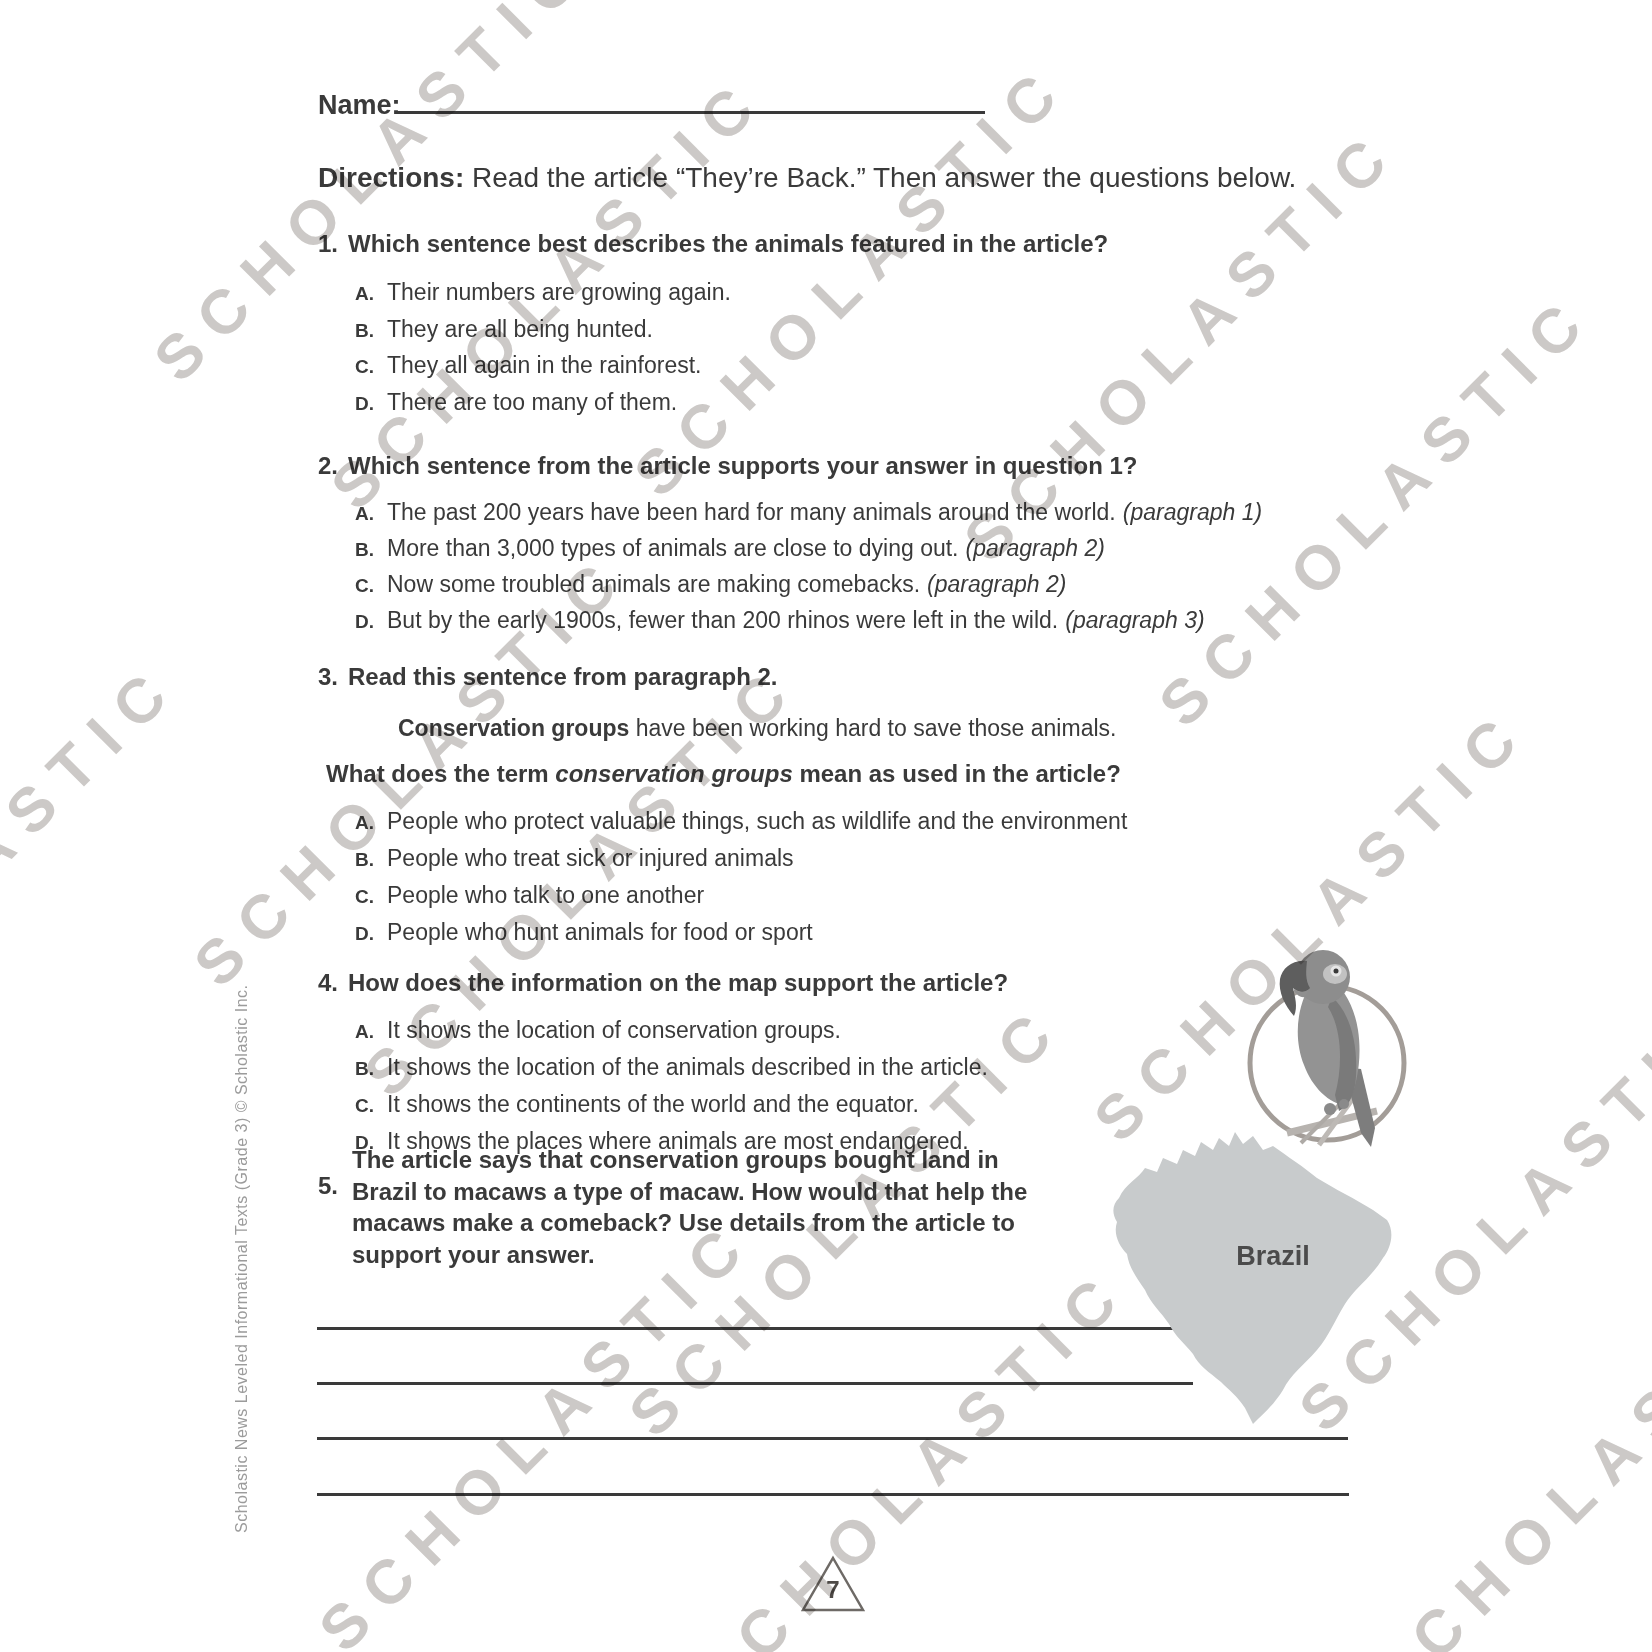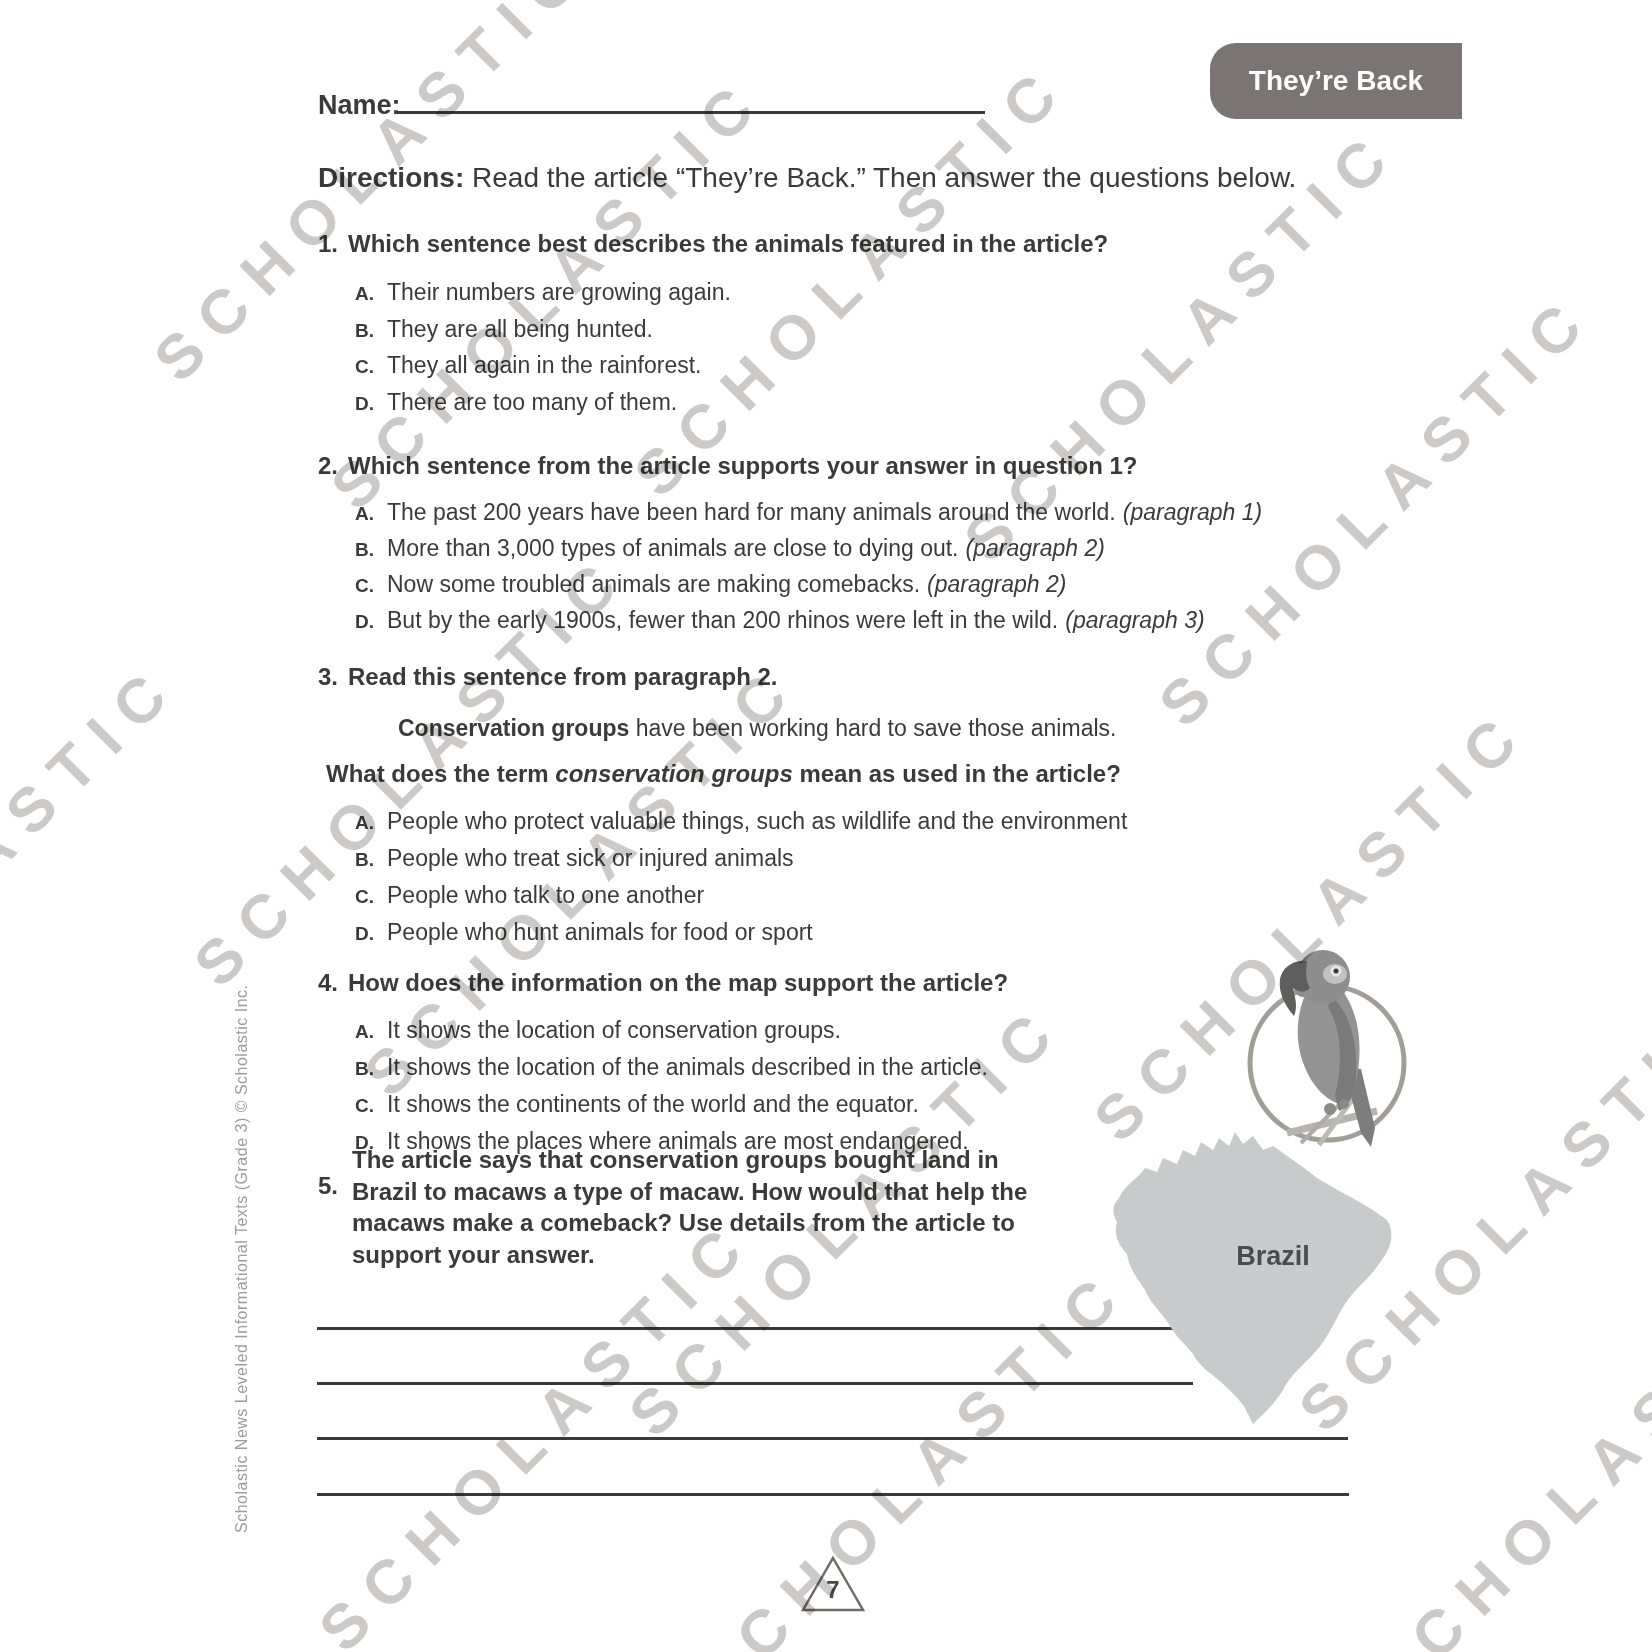--- a/index.html
+++ b/index.html
@@ -51,21 +51,20 @@
   <div class="wm" style="left:180px;top:950px">SCHOLASTIC</div>
   <div class="wm" style="left:350px;top:1060px">SCHOLASTIC</div>
   <div class="wm" style="left:1145px;top:690px">SCHOLASTIC</div>
   <div class="wm" style="left:1080px;top:1105px">SCHOLASTIC</div>
   <div class="wm" style="left:615px;top:1400px">SCHOLASTIC</div>
   <div class="wm" style="left:305px;top:1615px">SCHOLASTIC</div>
   <div class="wm" style="left:680px;top:1665px">SCHOLASTIC</div>
   <div class="wm" style="left:1285px;top:1395px">SCHOLASTIC</div>
   <div class="wm" style="left:1355px;top:1665px">SCHOLASTIC</div>
 
-  <div class="badge">They’re Back</div>
   <div class="name-label">Name:</div>
   <div class="name-line"></div>
 
   <div class="directions">
     <b>Directions:</b>
     <span>Read the article “They’re Back.” Then answer the questions below.</span>
   </div>
 
   <div class="q-head" style="top:230px">
     <span>1.</span>

